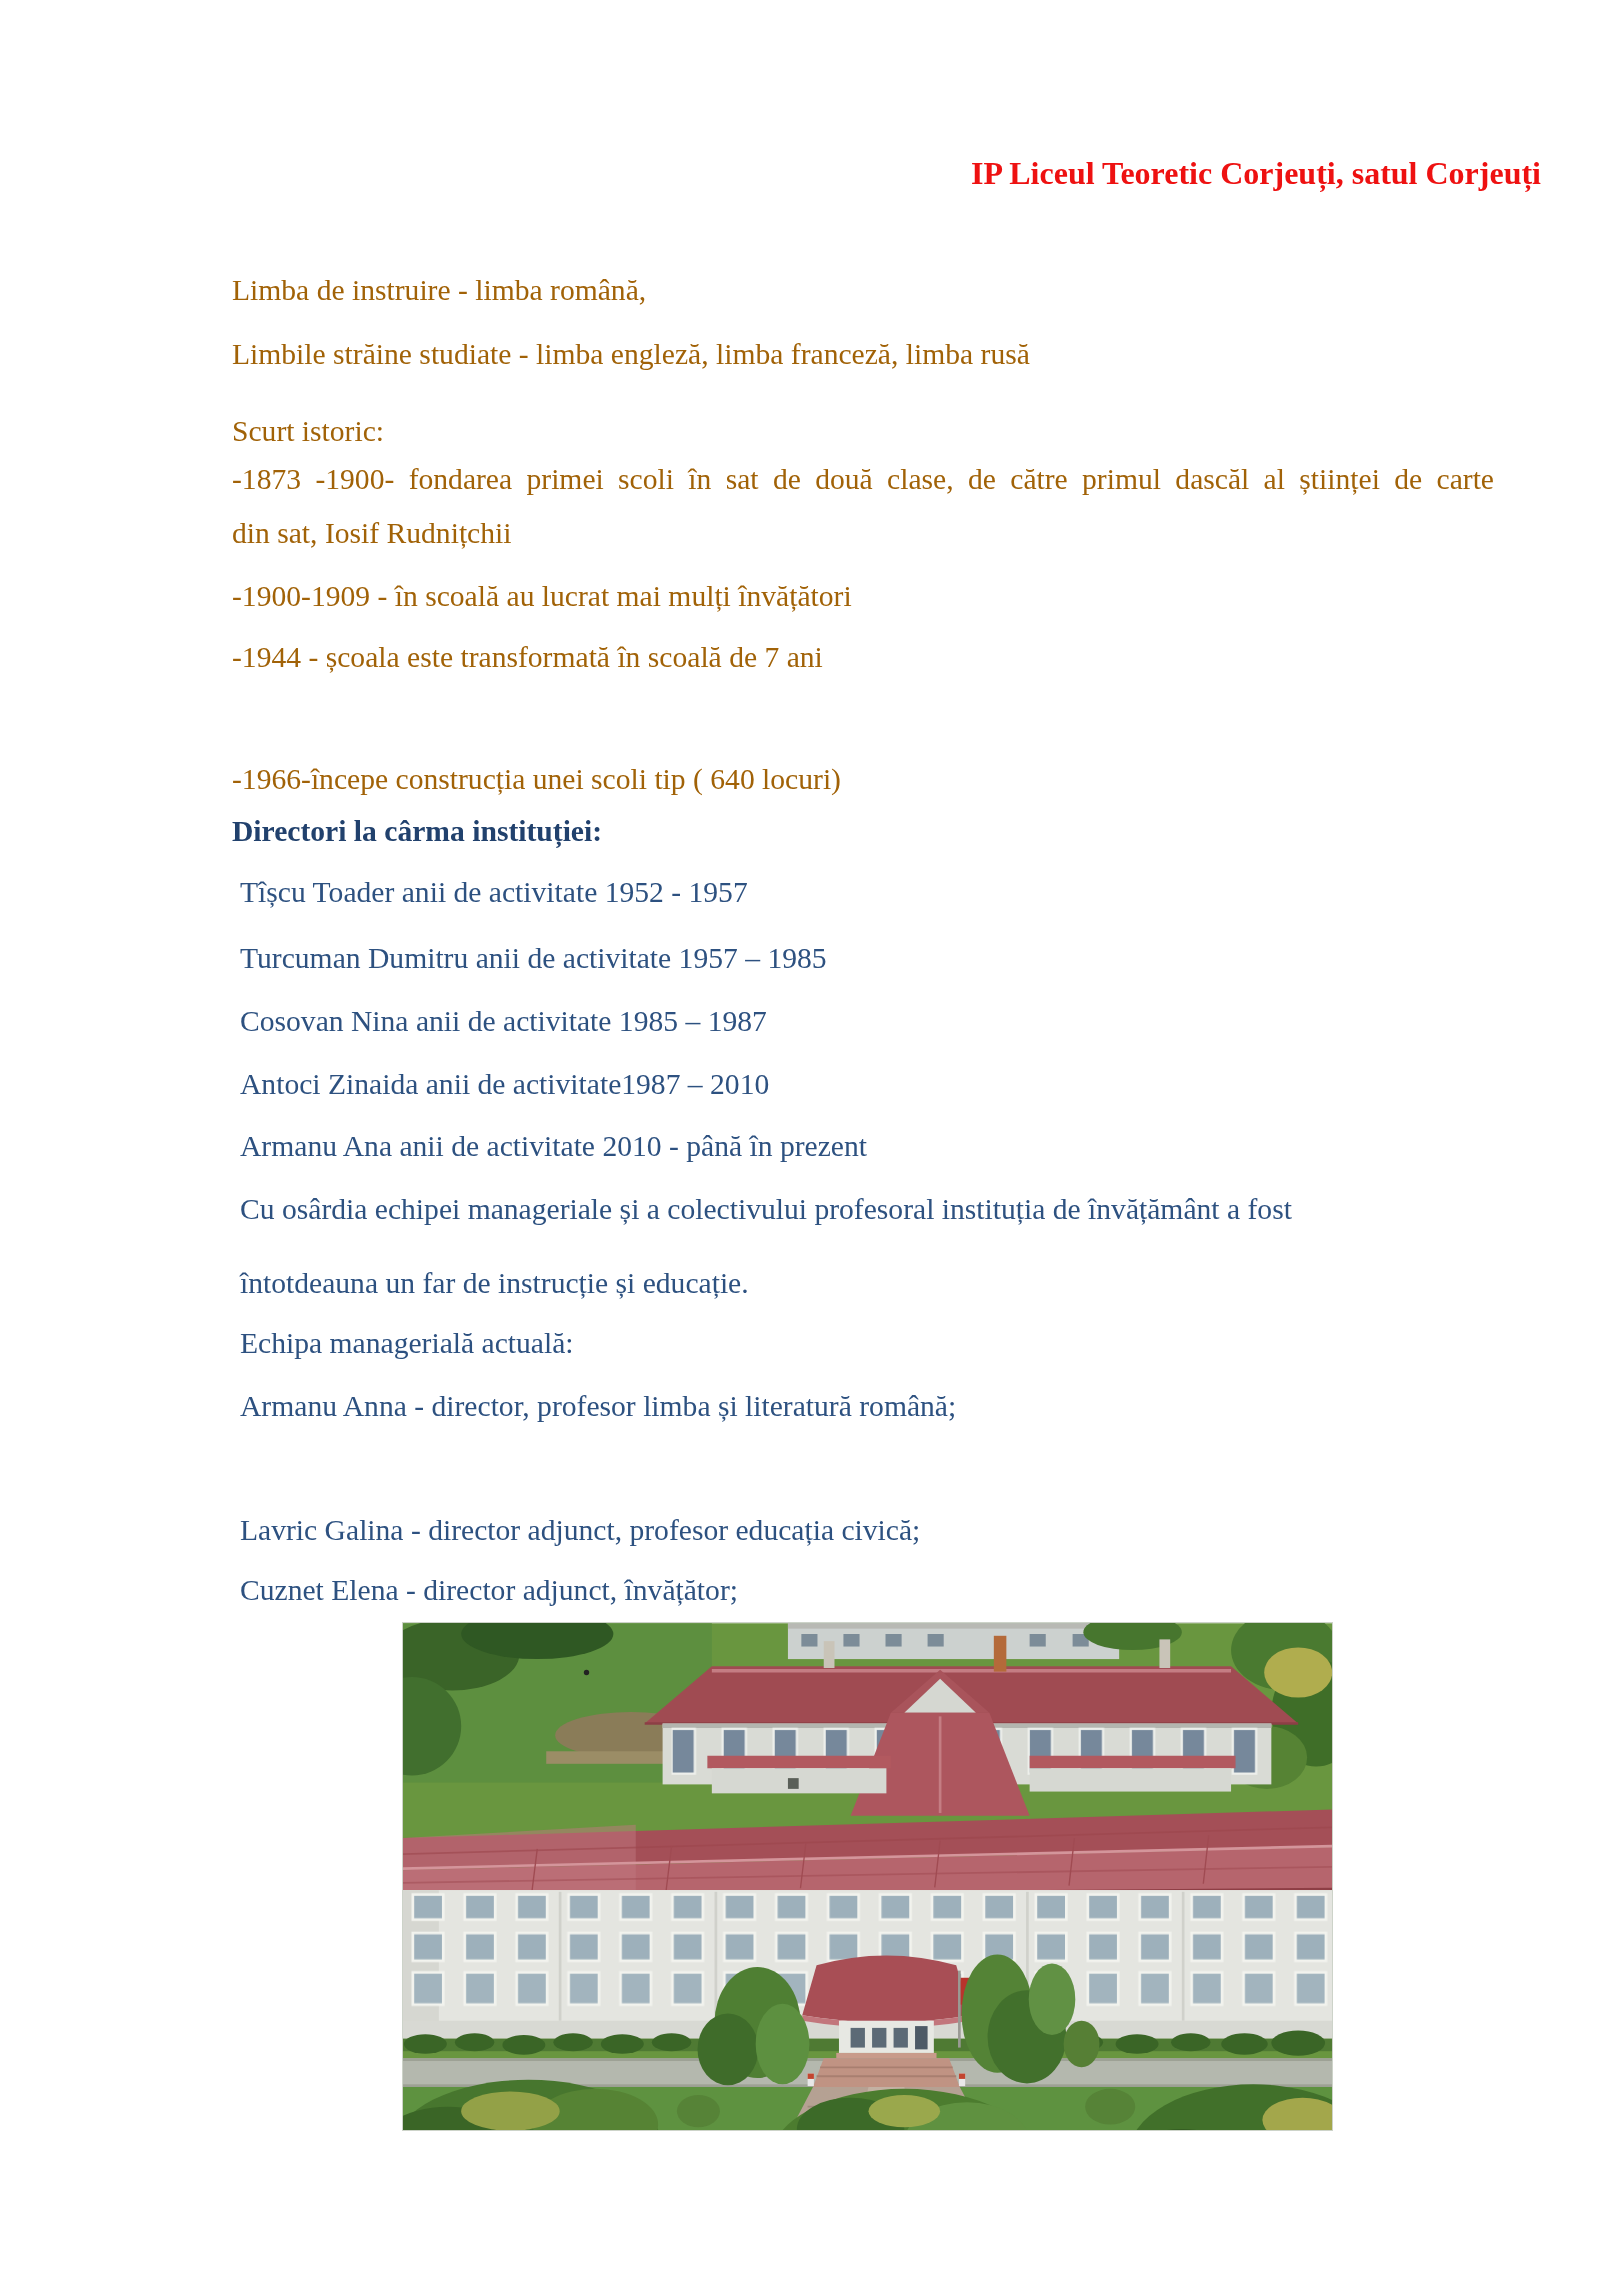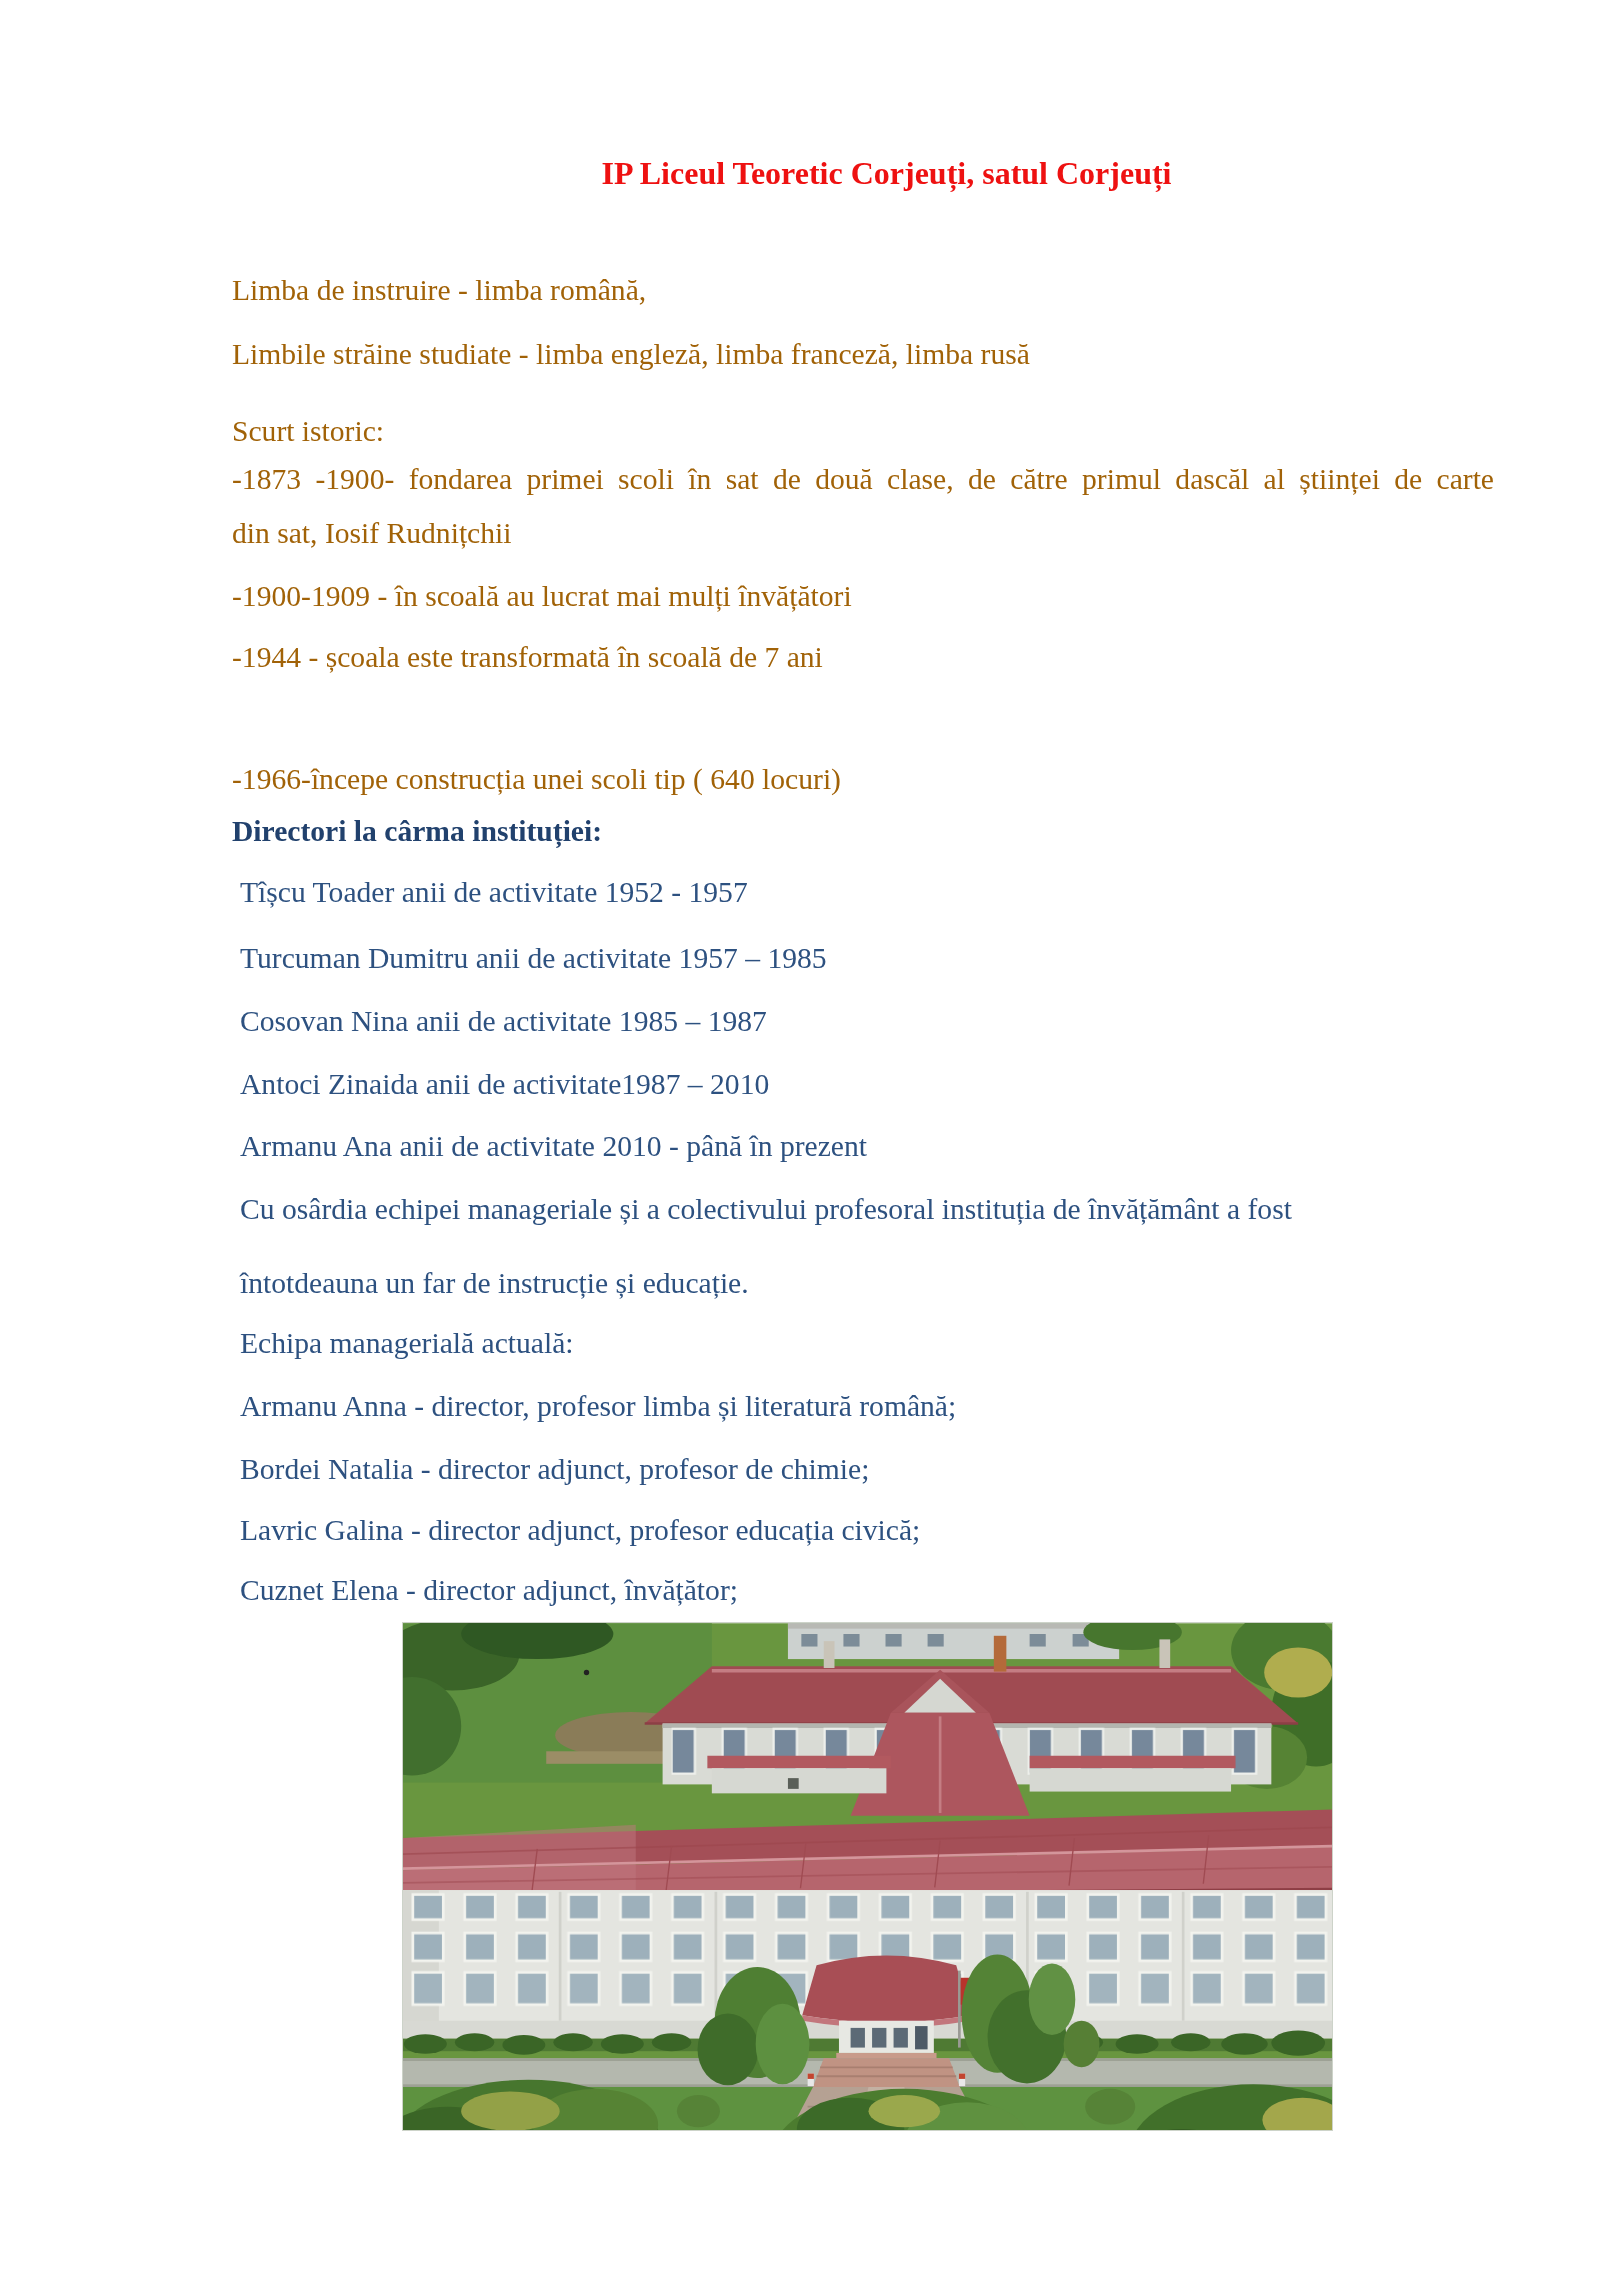--- a/index.html
+++ b/index.html
@@ -25,21 +25,21 @@
     text-align:justify;
     text-align-last:justify;
   }
   .blue{color:#2d5180;margin-left:8px;}
   .blue-bold{color:#21416d;font-weight:bold;}
   .doc-title{
     position:absolute;
     left:232px;
     top:154px;
     width:1309px;
-    text-align:center;
+    text-align:right;
     font-size:32px;
     line-height:39px;
     font-weight:bold;
     color:#ee1111;
     white-space:nowrap;
   }
   .photo{
     position:absolute;
     left:402px;
     top:1622px;
@@ -69,21 +69,20 @@
   <div class="line blue-bold" style="top:813px">Directori la cârma instituției:</div>
   <div class="line blue" style="top:874px">Tîșcu Toader anii de activitate 1952 - 1957</div>
   <div class="line blue" style="top:940px">Turcuman Dumitru anii de activitate 1957 – 1985</div>
   <div class="line blue" style="top:1003px">Cosovan Nina anii de activitate 1985 – 1987</div>
   <div class="line blue" style="top:1066px">Antoci Zinaida anii de activitate1987 – 2010</div>
   <div class="line blue" style="top:1128px">Armanu Ana anii de activitate 2010 - până în prezent</div>
   <div class="line blue" style="top:1191px">Cu osârdia echipei manageriale și a colectivului profesoral instituția de învățământ a fost</div>
   <div class="line blue" style="top:1265px">întotdeauna un far de instrucție și educație.</div>
   <div class="line blue" style="top:1325px">Echipa managerială actuală:</div>
   <div class="line blue" style="top:1388px">Armanu Anna - director, profesor limba și literatură română;</div>
-  <div class="line blue" style="top:1451px">Bordei Natalia - director adjunct, profesor de chimie;</div>
   <div class="line blue" style="top:1512px">Lavric Galina - director adjunct, profesor educația civică;</div>
   <div class="line blue" style="top:1572px">Cuznet Elena - director adjunct, învățător;</div>
 
   <div class="photo" title="Aerial drone photo of the school: long white three-storey building with pink-red roof, rear annex building, central entrance with small red canopy, grey paths, green lawns and trees">
     <svg viewBox="0 0 1040 568" width="931" height="509" xmlns="http://www.w3.org/2000/svg">
       <defs>
         <pattern id="winMain" patternUnits="userSpaceOnUse" width="58" height="600">
           <rect x="11" y="303" width="34" height="28" fill="#9db0bb" stroke="#f2f3ee" stroke-width="3"></rect>
           <rect x="11" y="346" width="34" height="31" fill="#9db0bb" stroke="#f2f3ee" stroke-width="3"></rect>
           <rect x="11" y="390" width="34" height="36" fill="#a2b4be" stroke="#f2f3ee" stroke-width="3"></rect>

